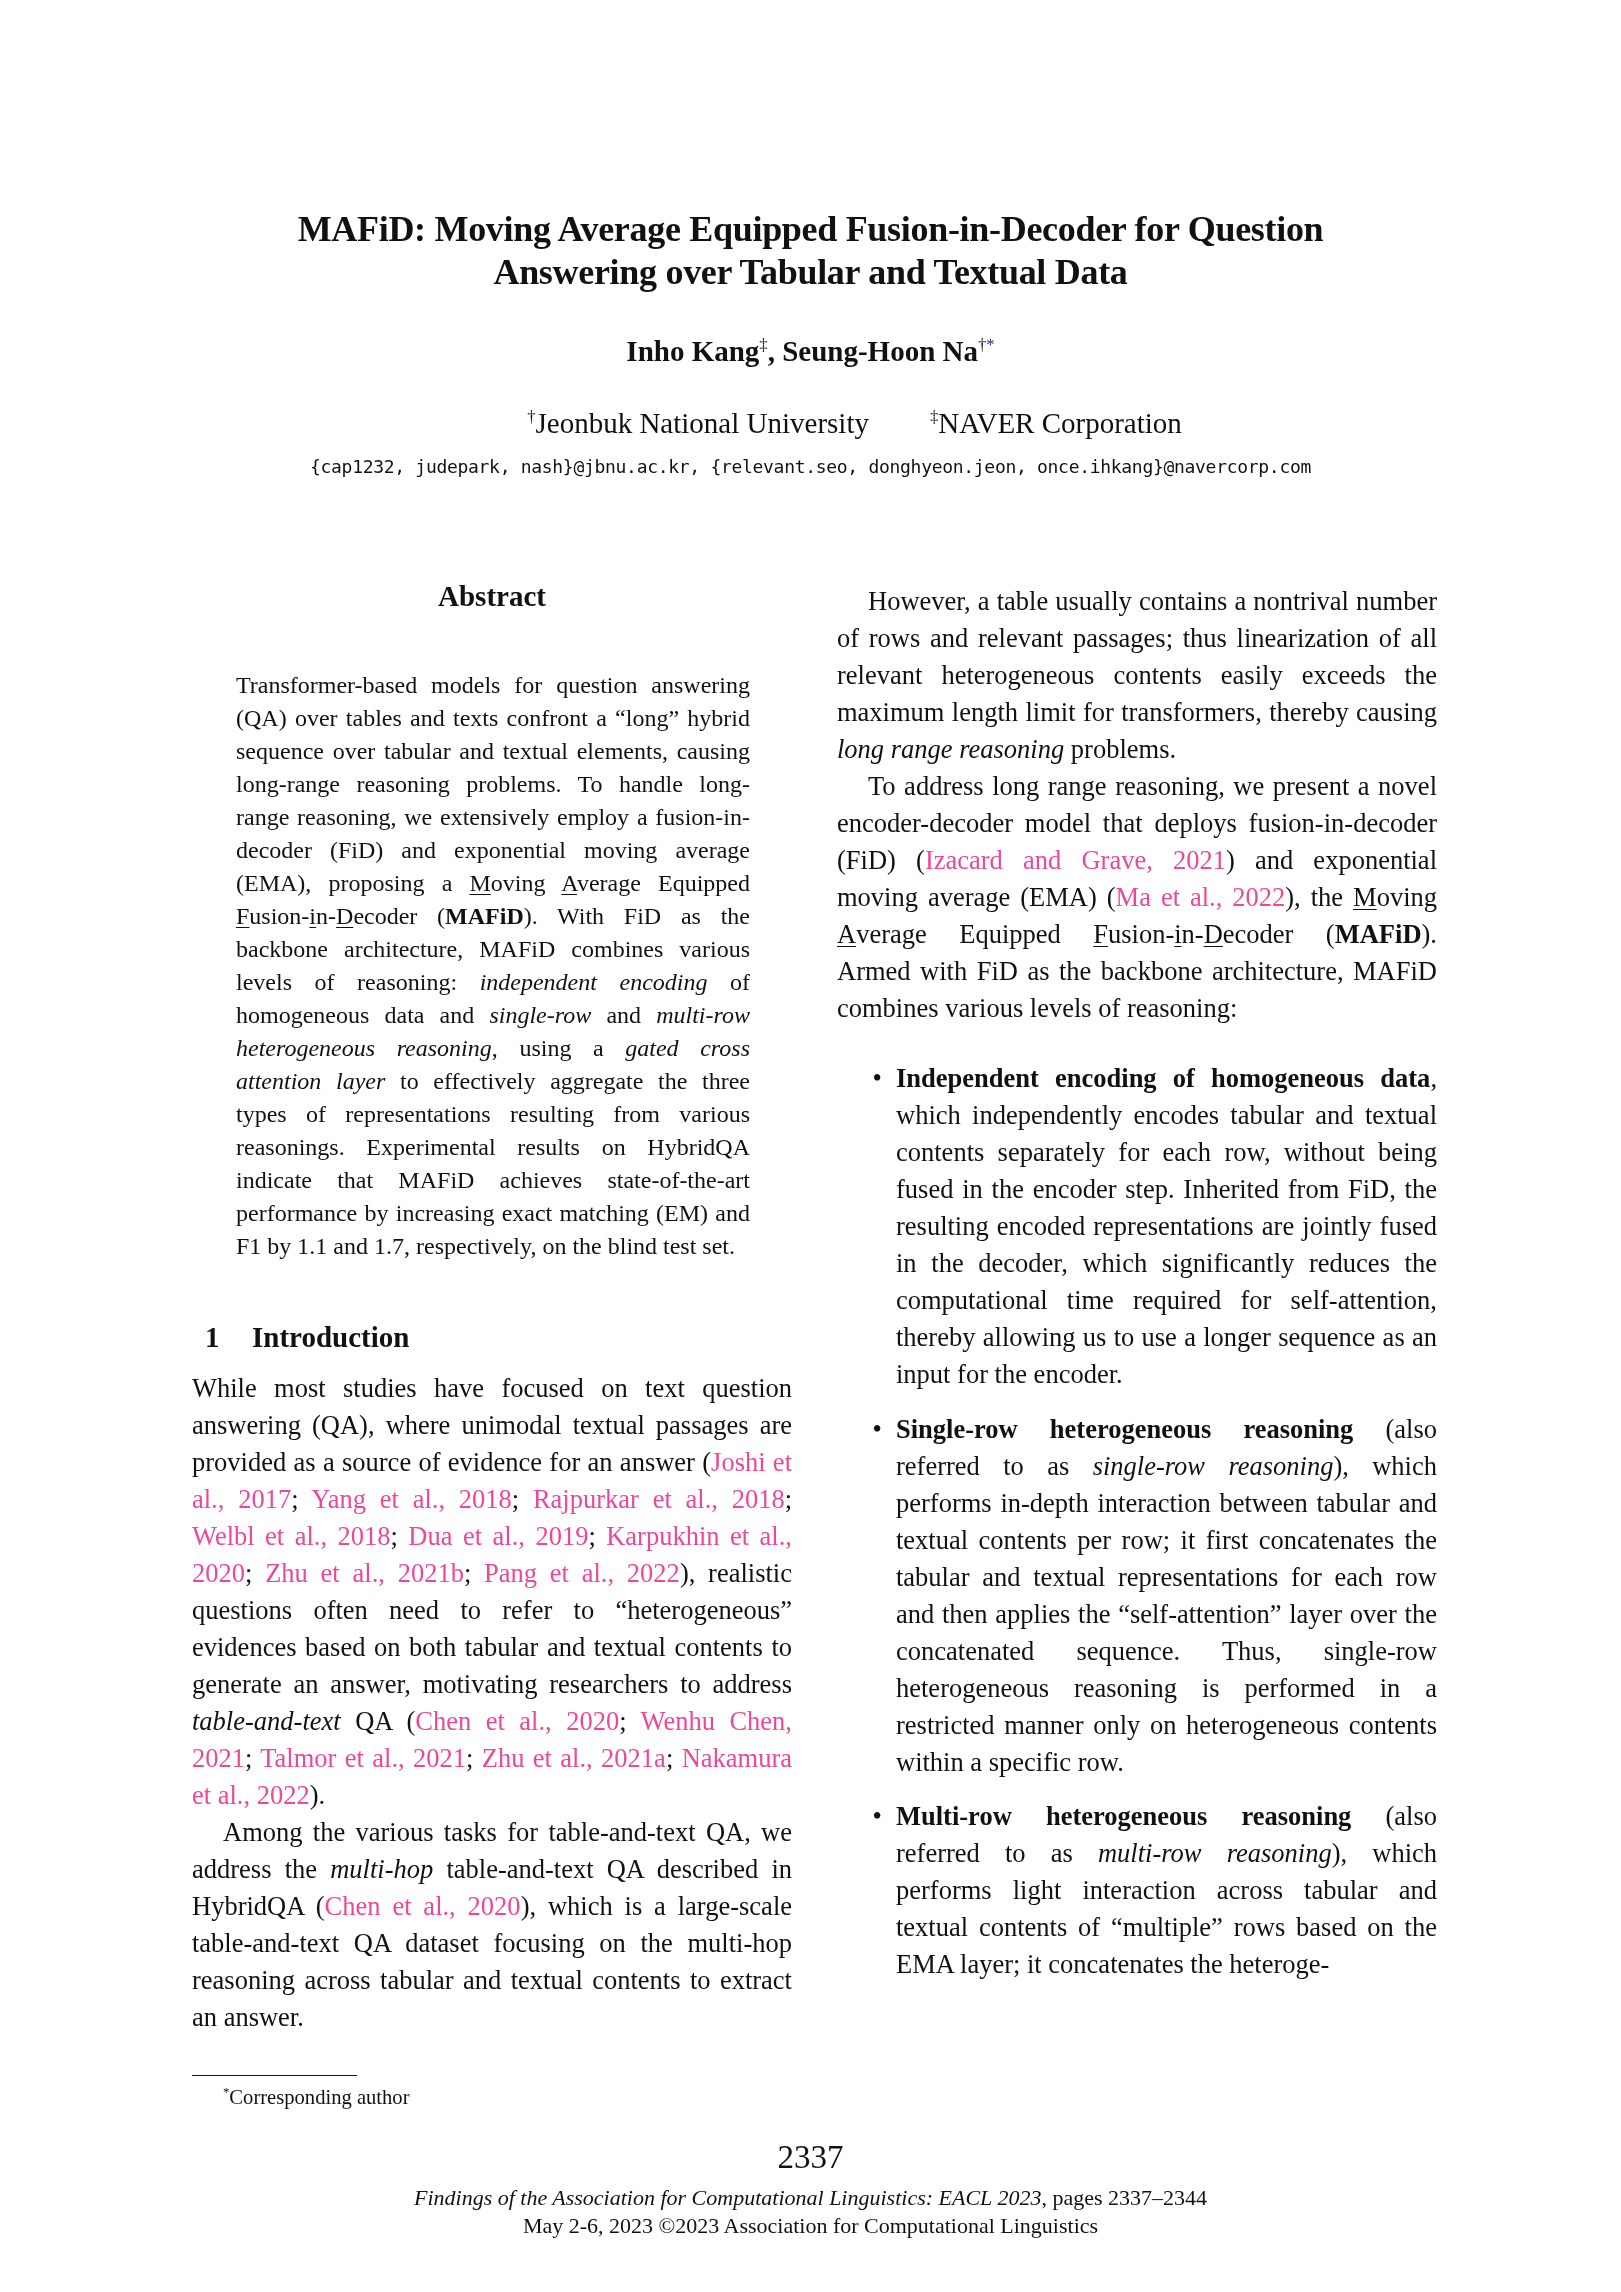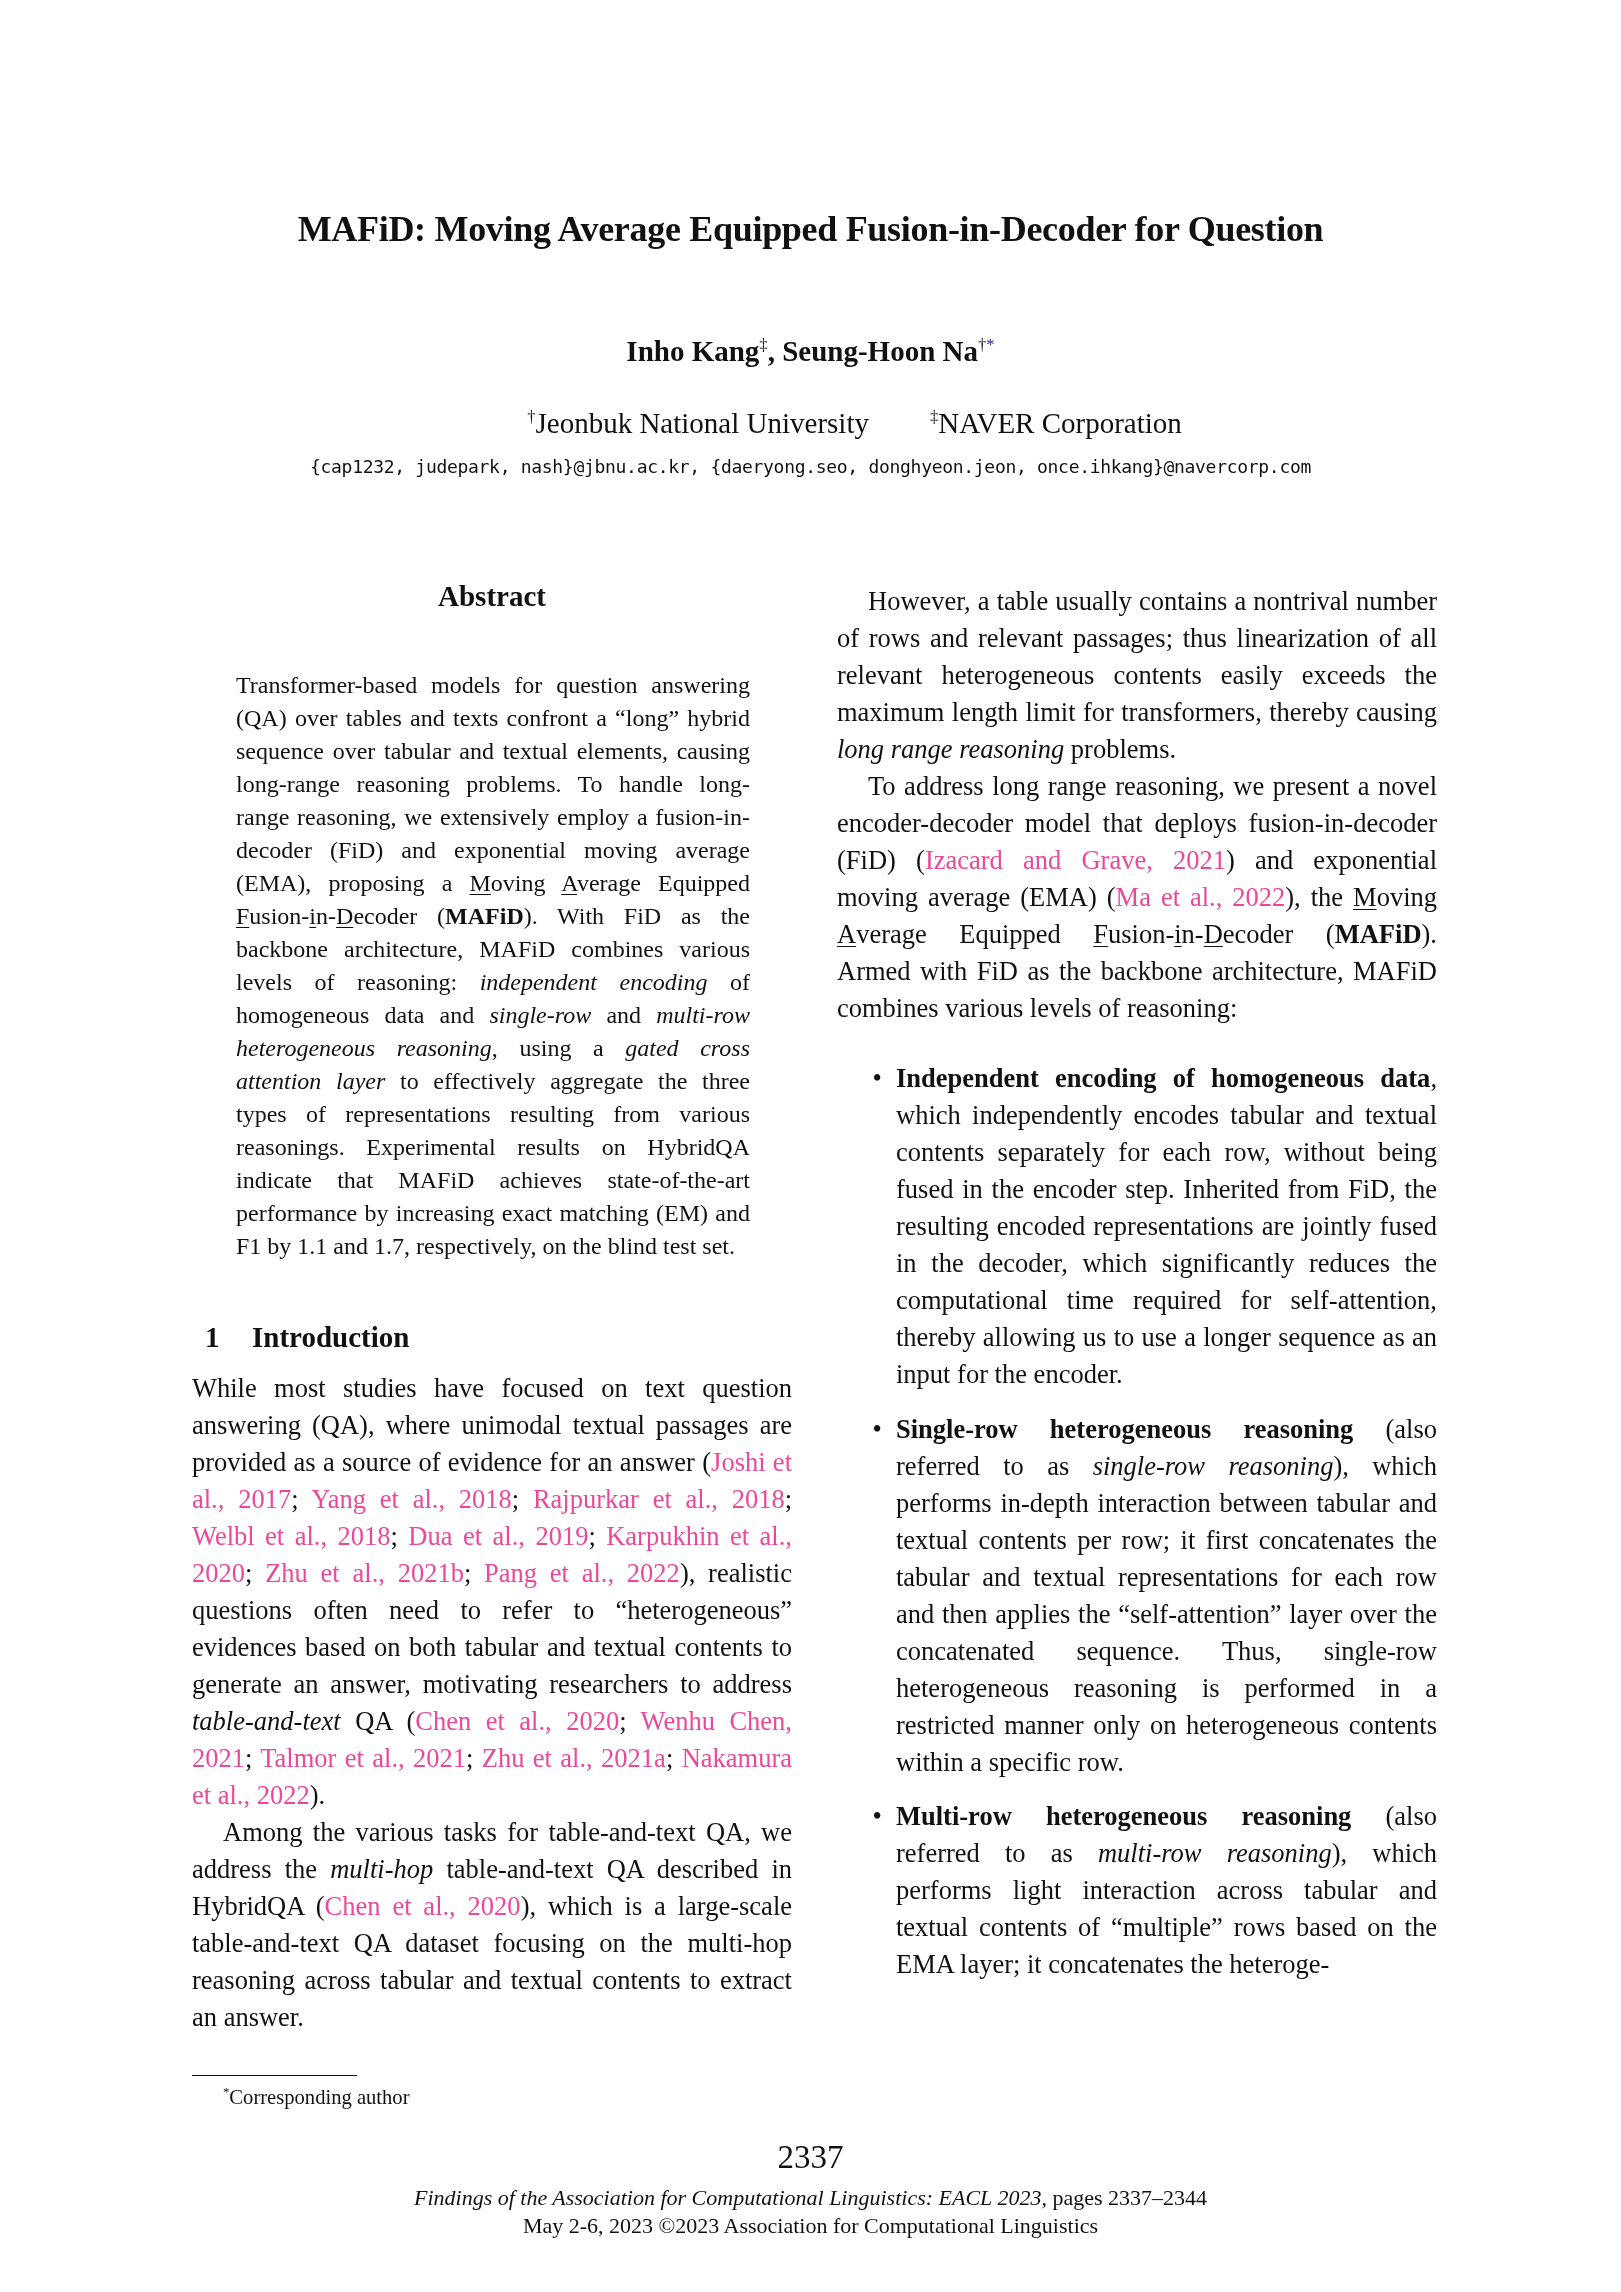--- a/index.html
+++ b/index.html
@@ -37,34 +37,35 @@
   .pagenum { position:absolute; left:0; width:1621px; text-align:center; top:2139px; font-size:33px; }
   .venue { position:absolute; left:0; width:1621px; text-align:center; top:2184px; font-size:22px; line-height:28px; }
 </style>
 </head>
 <body>
 
 <div class="page">
 
   <div class="title">
     <div>MAFiD: Moving Average Equipped Fusion-in-Decoder for Question</div>
+    <div>Answering over Tabular and Textual Data</div>
   </div>
 
   <div class="authors">
     <div>
       <span>Inho Kang</span><sup>‡</sup>,
       <span>Seung-Hoon Na</span><sup><span>†</span><a class="star">*</a></sup>
     </div>
   </div>
 
   <div class="affil">
     <sup>†</sup><span>Jeonbuk National University</span><span class="gap"></span><sup>‡</sup><span>NAVER Corporation</span>
   </div>
 
-  <div class="emails">{cap1232, judepark, nash}@jbnu.ac.kr, {daeryong.seo, donghyeon.jeon, once.ihkang}@navercorp.com</div>
+  <div class="emails">{cap1232, judepark, nash}@jbnu.ac.kr, {relevant.seo, donghyeon.jeon, once.ihkang}@navercorp.com</div>
 
   <div class="abs-head">Abstract</div>
   <div class="col abs">
     <p><span>Transformer-based models for question answering (QA) over tables and texts confront a “long” hybrid sequence over tabular and textual elements, causing long-range reasoning problems. To handle long-range reasoning, we extensively employ a fusion-in-decoder (FiD) and exponential moving average (EMA), proposing a </span><span class="u">M</span><span>oving </span><span class="u">A</span><span>verage Equipped </span><span class="u">F</span><span>usion-</span><span class="u">i</span><span>n-</span><span class="u">D</span><span>ecoder</span><span> (</span><b>MAFiD</b><span>). With FiD as the backbone architecture, MAFiD combines various levels of reasoning: </span><i>independent encoding</i><span> of homogeneous data and </span><i>single-row</i><span> and </span><i>multi-row heterogeneous reasoning</i><span>, using a </span><i>gated cross attention layer</i><span> to effectively aggregate the three types of representations resulting from various reasonings. Experimental results on HybridQA indicate that MAFiD achieves state-of-the-art performance by increasing exact matching (EM) and F1 by 1.1 and 1.7, respectively, on the blind test set.</span></p>
   </div>
 
   <div class="sec-head">
     <span class="num">1</span><span>Introduction</span>
   </div>
 

